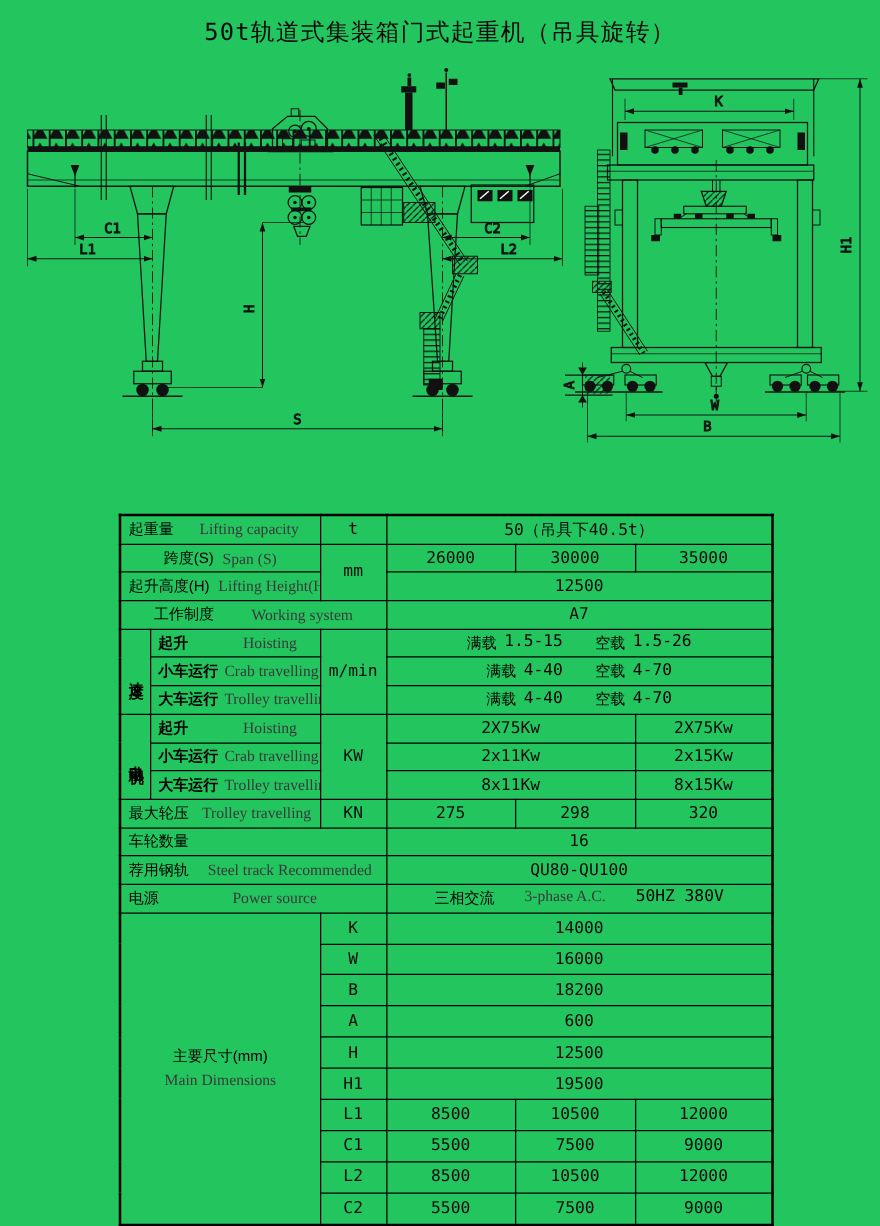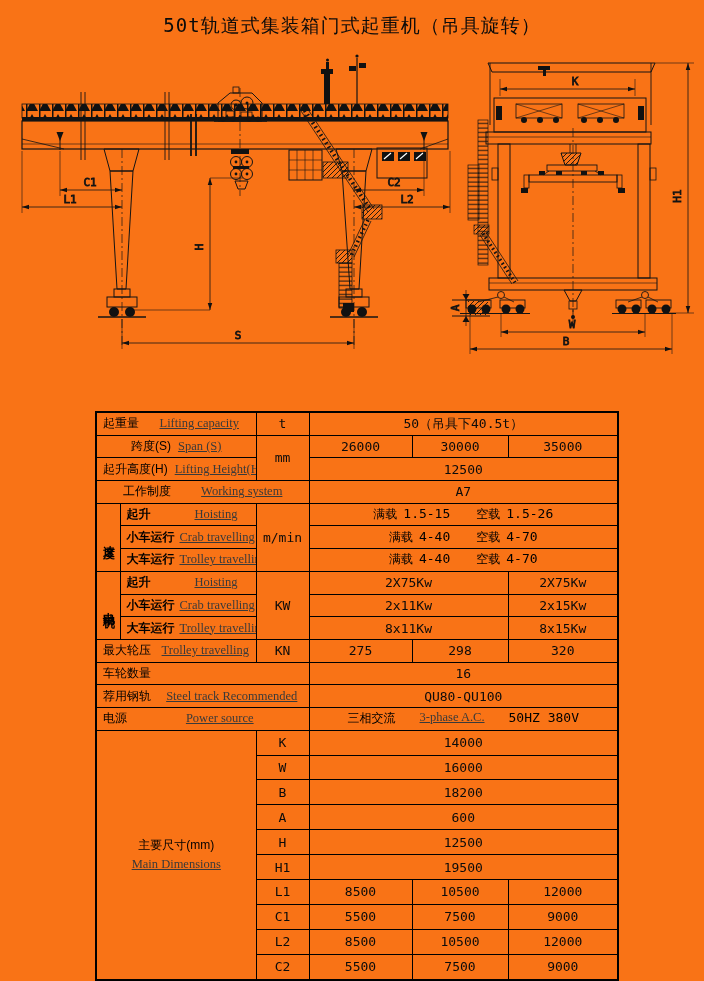--- a/index.html
+++ b/index.html
@@ -1,33 +1,33 @@
 <!DOCTYPE html>
 <html><head>
 <meta charset="utf-8">
 <style>
   html,body{margin:0;padding:0;background:#fff;}
-  #page{position:relative;width:704px;height:981px;background:#f97316;overflow:hidden;
+  #page{position:relative;width:704px;height:981px;background:#22c55e;overflow:hidden;
         font-family:"Liberation Sans",sans-serif;color:#000;}
   #title{position:absolute;top:13px;left:0;width:704px;text-align:center;
          font-size:19px;letter-spacing:1px;color:#0b0b0b;
          font-family:"DejaVu Sans Mono","DejaVu Sans",sans-serif;}
   svg{position:absolute;top:0;left:0;}
   svg text{font-family:"DejaVu Sans Mono",monospace;font-size:11px;fill:#111;text-anchor:middle;}
   
   #spec{position:absolute;left:95px;top:411px;width:524px;border-collapse:collapse;
         table-layout:fixed;border:2px solid #000;}
   #spec td{border:1px solid #000;height:21.7px;padding:0 3px;overflow:hidden;
            white-space:nowrap;vertical-align:middle;}
   #spec tr.dimrow td{height:23.9px;}
   .zh{font-weight:normal;font-size:12px;color:#000;}
-  .en{font-size:12.5px;color:#3a3a3a;font-family:"Liberation Serif",serif;text-decoration:underline;}
+  .en{font-size:12.5px;color:#3a3a3a;font-family:"Liberation Serif",serif;}
   .wrap{display:flex;align-items:center;gap:7px;padding-left:3px;}
   .wrap .en{margin:0 auto;}
-  .wrap.ctr{justify-content:center;padding-left:0;}
+  .wrap.ctr{justify-content:center;padding-left:0;align-items:flex-end;}
   .wrap.ctr .en{margin:0;}
   .item .zh{min-width:46px;font-weight:bold;}
   .vert{writing-mode:vertical-rl;text-orientation:upright;margin:0 auto;display:block;
         font-weight:bold;font-size:12px;letter-spacing:2px;text-align:center;}
   td.u,td.v,td.k{text-align:center;font-family:"DejaVu Sans Mono",monospace;font-size:13px;color:#0b0b0b;}
   .vflex{display:flex;justify-content:center;align-items:flex-start;gap:6px;
          font-family:"DejaVu Sans Mono",monospace;font-size:13px;}
   .vflex .gap{width:14px;}
   .dimlab{text-align:center;}
   .dimlab .zh{display:block;font-size:12px;}

